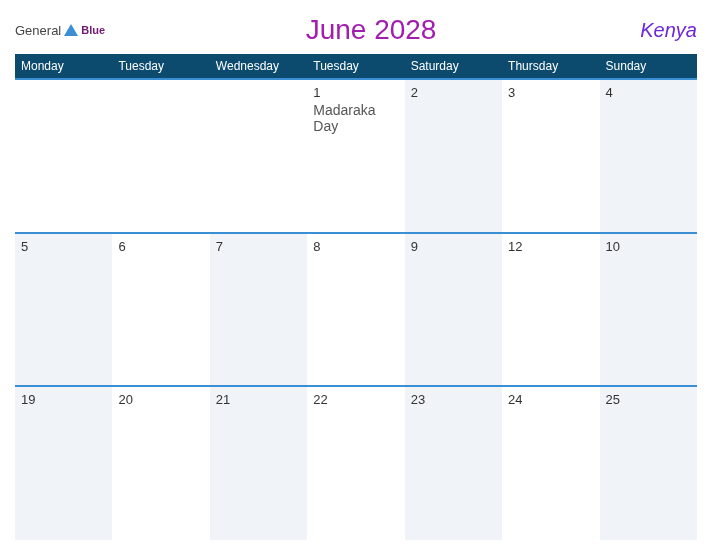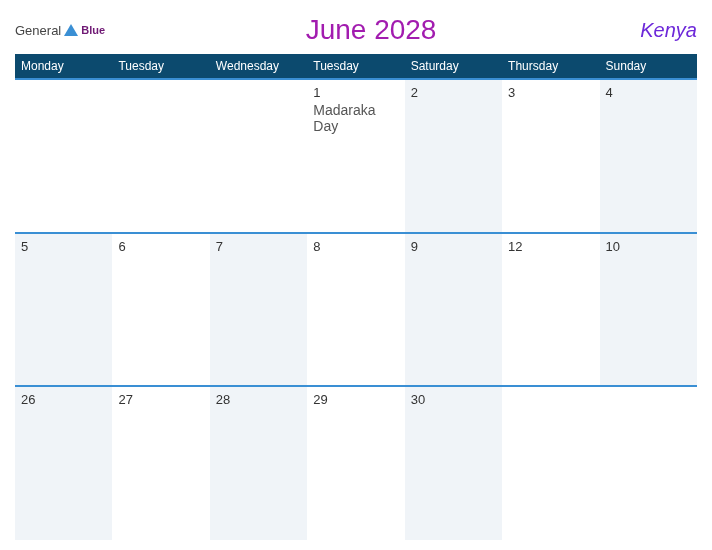--- a/index.html
+++ b/index.html
@@ -166,31 +166,35 @@
         </td>
         <td>
           <span class="day-number">12</span>
         </td>
         <td class="alt-bg">
           <span class="day-number">10</span>
         </td>
       </tr>
       <tr>
         <td class="alt-bg">
-          <span class="day-number">26</span>
-        </td>
-        <td>
-          <span class="day-number">27</span>
-        </td>
-        <td class="alt-bg">
-          <span class="day-number">28</span>
-        </td>
-        <td>
-          <span class="day-number">29</span>
-        </td>
-        <td class="alt-bg">
-          <span class="day-number">30</span>
-        </td>
-        <td class="empty-cell"></td>
-        <td class="empty-cell"></td>
+          <span class="day-number">19</span>
+        </td>
+        <td>
+          <span class="day-number">20</span>
+        </td>
+        <td class="alt-bg">
+          <span class="day-number">21</span>
+        </td>
+        <td>
+          <span class="day-number">22</span>
+        </td>
+        <td class="alt-bg">
+          <span class="day-number">23</span>
+        </td>
+        <td>
+          <span class="day-number">24</span>
+        </td>
+        <td class="alt-bg">
+          <span class="day-number">25</span>
+        </td>
       </tr>
     </tbody>
 </table>
 
 </body></html>

